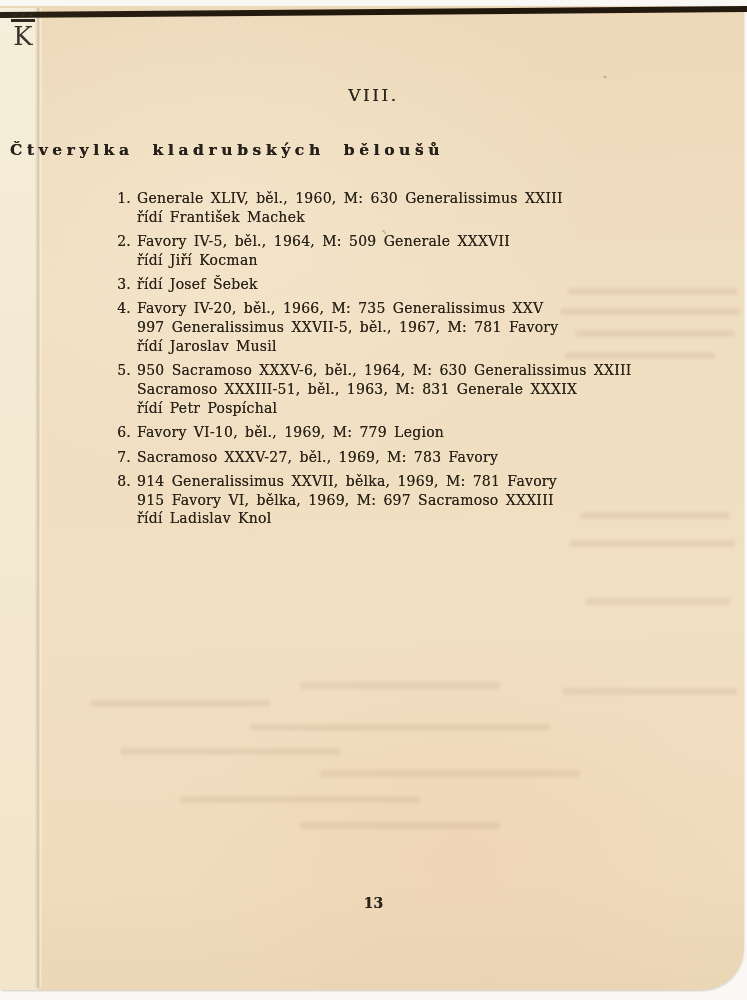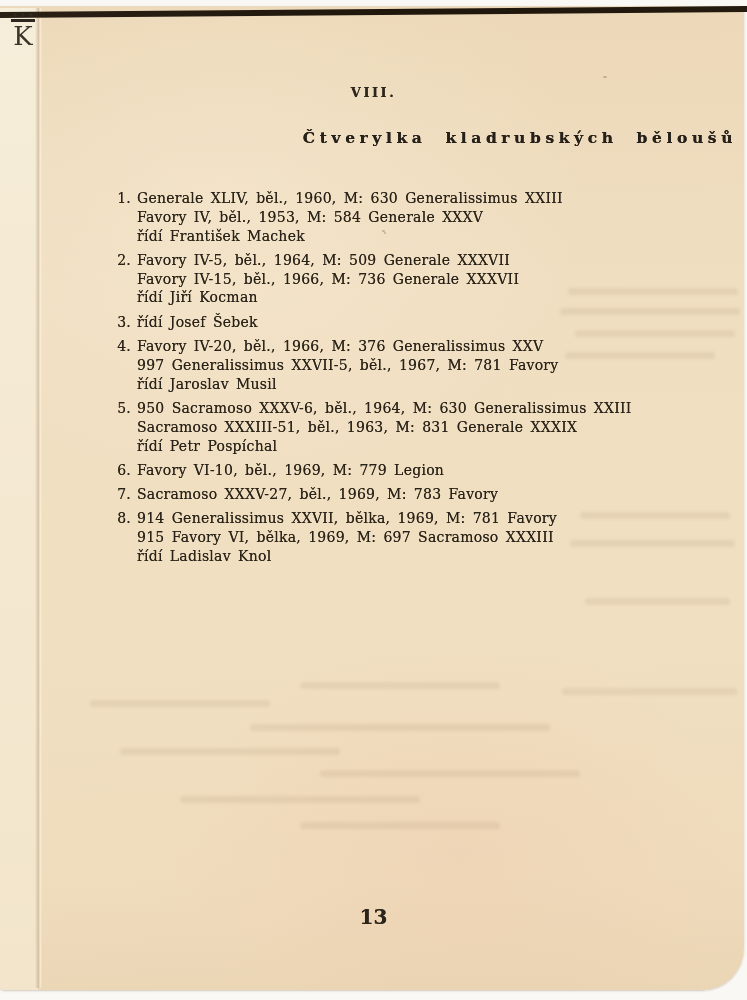--- a/index.html
+++ b/index.html
@@ -50,48 +50,46 @@
   .brand .bar{width:24px;height:2.5px;background:#2e2820;margin:0 auto 1px auto;}
   .brand .letter{
     font-family:"DejaVu Serif",serif;font-size:26px;line-height:26px;font-weight:400;
     color:#3a342b;letter-spacing:0;
   }
 
   
   .content{position:absolute;left:10px;top:0;width:737px;color:#29231b;z-index:3;}
   .chapter{
     position:absolute;top:85px;left:0;width:727px;text-align:center;
-    font-size:13px;letter-spacing:2.5px;color:#2c261d;
+    font-size:17px;letter-spacing:2.5px;color:#2c261d;
     text-shadow:0 0 0.4px rgba(40,32,22,0.8);
-    font-weight:bold;
   }
   .title{
-    position:absolute;top:128px;left:0;width:727px;text-align:right;
+    position:absolute;top:140px;left:0;width:727px;text-align:left;
     font-size:15.5px;font-weight:bold;letter-spacing:4.6px;word-spacing:9px;
     color:#25201a;text-shadow:0 0 0.5px rgba(35,28,18,0.85);
     white-space:nowrap;
   }
 
   .list{position:absolute;left:105px;top:189px;width:560px;}
   .entry{
     display:grid;grid-template-columns:16px 1fr;column-gap:6px;
     margin-bottom:5.5px;
     font-size:14px;line-height:18.8px;
     letter-spacing:0.25px;word-spacing:2.5px;
     color:#282218;
     text-shadow:0 0 0.45px rgba(40,32,20,0.75);
   }
   .entry .num{text-align:right;}
   .entry .lines div{white-space:nowrap;}
 
   .pageno{
     position:absolute;top:895px;left:0;width:727px;text-align:center;
-    font-size:20px;font-weight:bold;color:#2a241b;
+    font-size:14px;font-weight:bold;color:#2a241b;
     text-shadow:0 0 0.4px rgba(40,32,22,0.8);
-    margin-top:10px;
   }
 
   
   .smudge{
     position:absolute;height:7px;border-radius:4px;
     background:rgba(125,98,70,0.10);
     filter:blur(1.6px);
     z-index:2;
   }
   .speck{position:absolute;border-radius:50%;background:rgba(110,85,55,0.35);z-index:2;}
@@ -139,45 +137,43 @@
   <div class="content">
     <div class="chapter">VIII.</div>
     <div class="title">Čtverylka kladrubských běloušů</div>
 
     <div class="list">
 
       <div class="entry">
         <div class="num">1.</div>
         <div class="lines">
           <div>Generale XLIV, běl., 1960, M: 630 Generalissimus XXIII</div>
-          <div>Favory IV, běl., 1953, M: 584 Generale XXXV</div>
           <div>řídí František Machek</div>
         </div>
       </div>
 
       <div class="entry">
         <div class="num">2.</div>
         <div class="lines">
           <div>Favory IV-5, běl., 1964, M: 509 Generale XXXVII</div>
-          <div>Favory IV-15, běl., 1966, M: 736 Generale XXXVII</div>
           <div>řídí Jiří Kocman</div>
         </div>
       </div>
 
       <div class="entry">
         <div class="num">3.</div>
         <div class="lines">
           <div>řídí Josef Šebek</div>
         </div>
       </div>
 
       <div class="entry">
         <div class="num">4.</div>
         <div class="lines">
-          <div>Favory IV-20, běl., 1966, M: 376 Generalissimus XXV</div>
+          <div>Favory IV-20, běl., 1966, M: 735 Generalissimus XXV</div>
           <div>997 Generalissimus XXVII-5, běl., 1967, M: 781 Favory</div>
           <div>řídí Jaroslav Musil</div>
         </div>
       </div>
 
       <div class="entry">
         <div class="num">5.</div>
         <div class="lines">
           <div>950 Sacramoso XXXV-6, běl., 1964, M: 630 Generalissimus XXIII</div>
           <div>Sacramoso XXXIII-51, běl., 1963, M: 831 Generale XXXIX</div>

